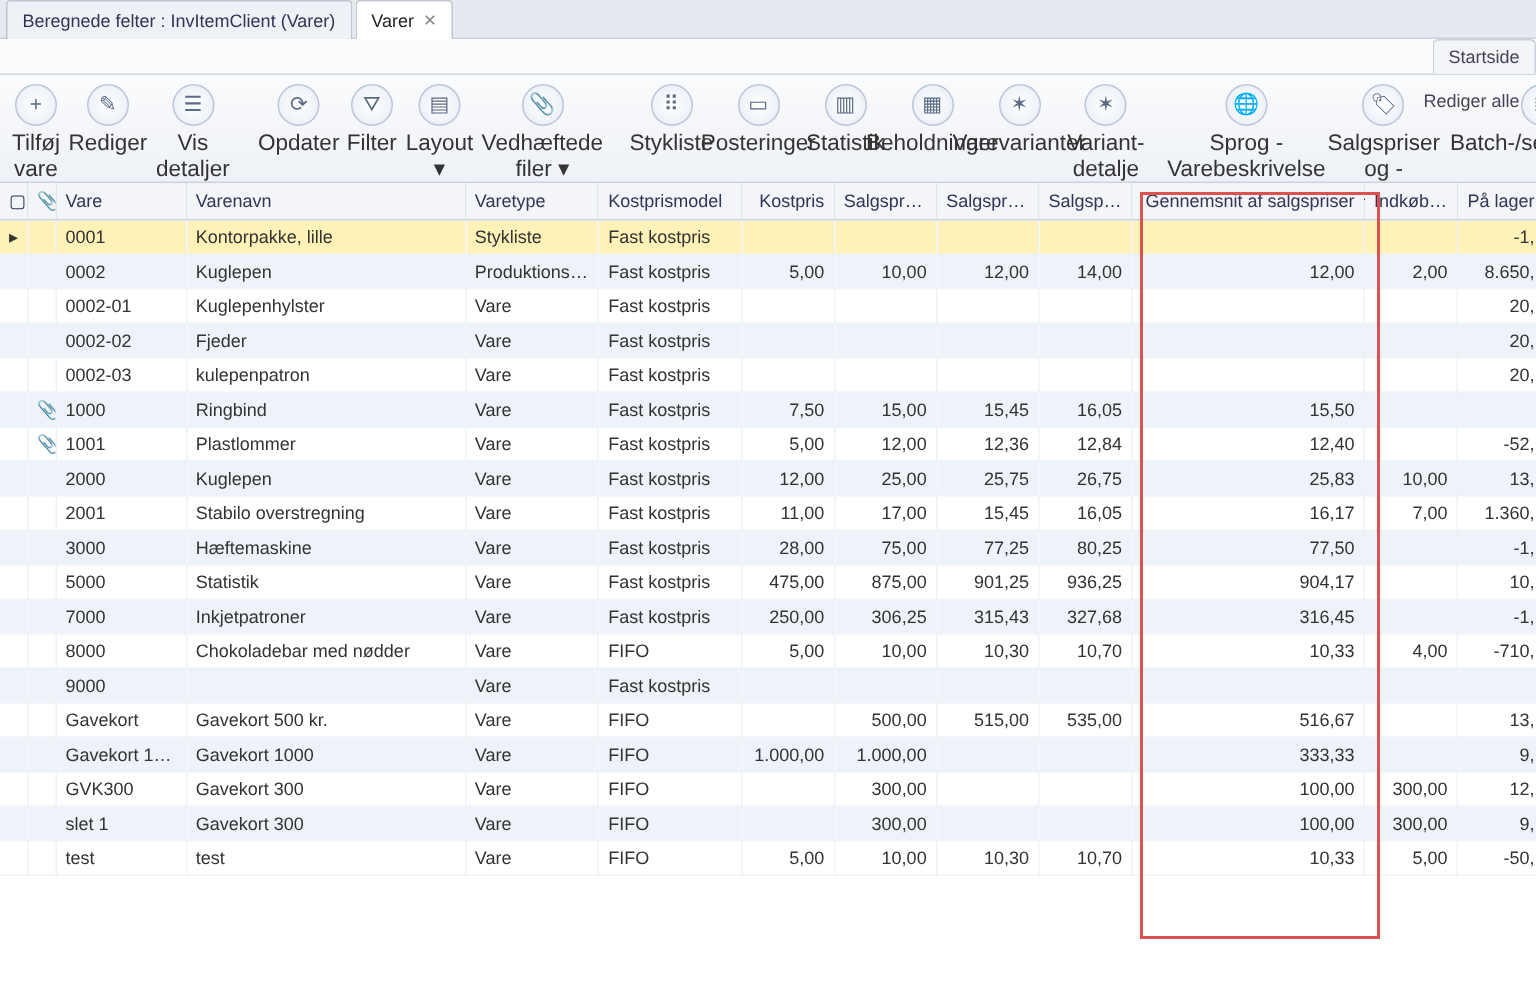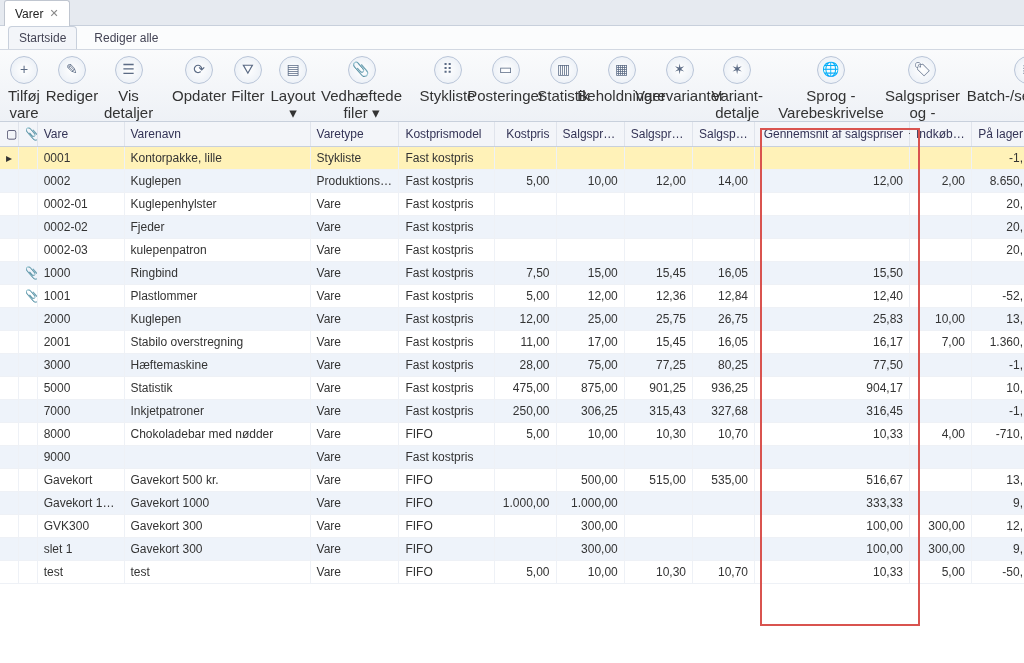--- a/index.html
+++ b/index.html
@@ -46,20 +46,21 @@
   }
   
   .rib-tabstrip {
     display: flex;
     align-items: flex-end;
     height: 24px;
     padding-left: 8px;
     gap: 6px;
     background: #fbfcfd;
     border-bottom: 1px solid #d2d8e2;
+    flex-direction: column;
   }
   .rib-tab {
     padding: 4px 10px;
     cursor: pointer;
     color: #445;
     border: 1px solid transparent;
     border-bottom: none;
   }
   .rib-tab.active {
     border-color: #c8d0dc;
@@ -151,20 +152,23 @@
     position: absolute;
     border: 2px solid #d9534f;
     pointer-events: none;
   }
   .col-indicator { width: 16px; }
 </style>
 </head>
 <body>
 
 <div class="doc-tabs" id="doc-tabs">
+    <div class="doc-tab">
+      <span>Beregnede felter : InvItemClient (Varer)</span>
+    </div>
     <div class="doc-tab active">
       <span>Varer</span>
       <span class="close">✕</span>
     </div>
   </div>
 
 <div class="rib-tabstrip" id="rib-tabs">
     <div class="rib-tab active">Startside</div>
     <div class="rib-tab">Rediger alle</div>
   </div>

